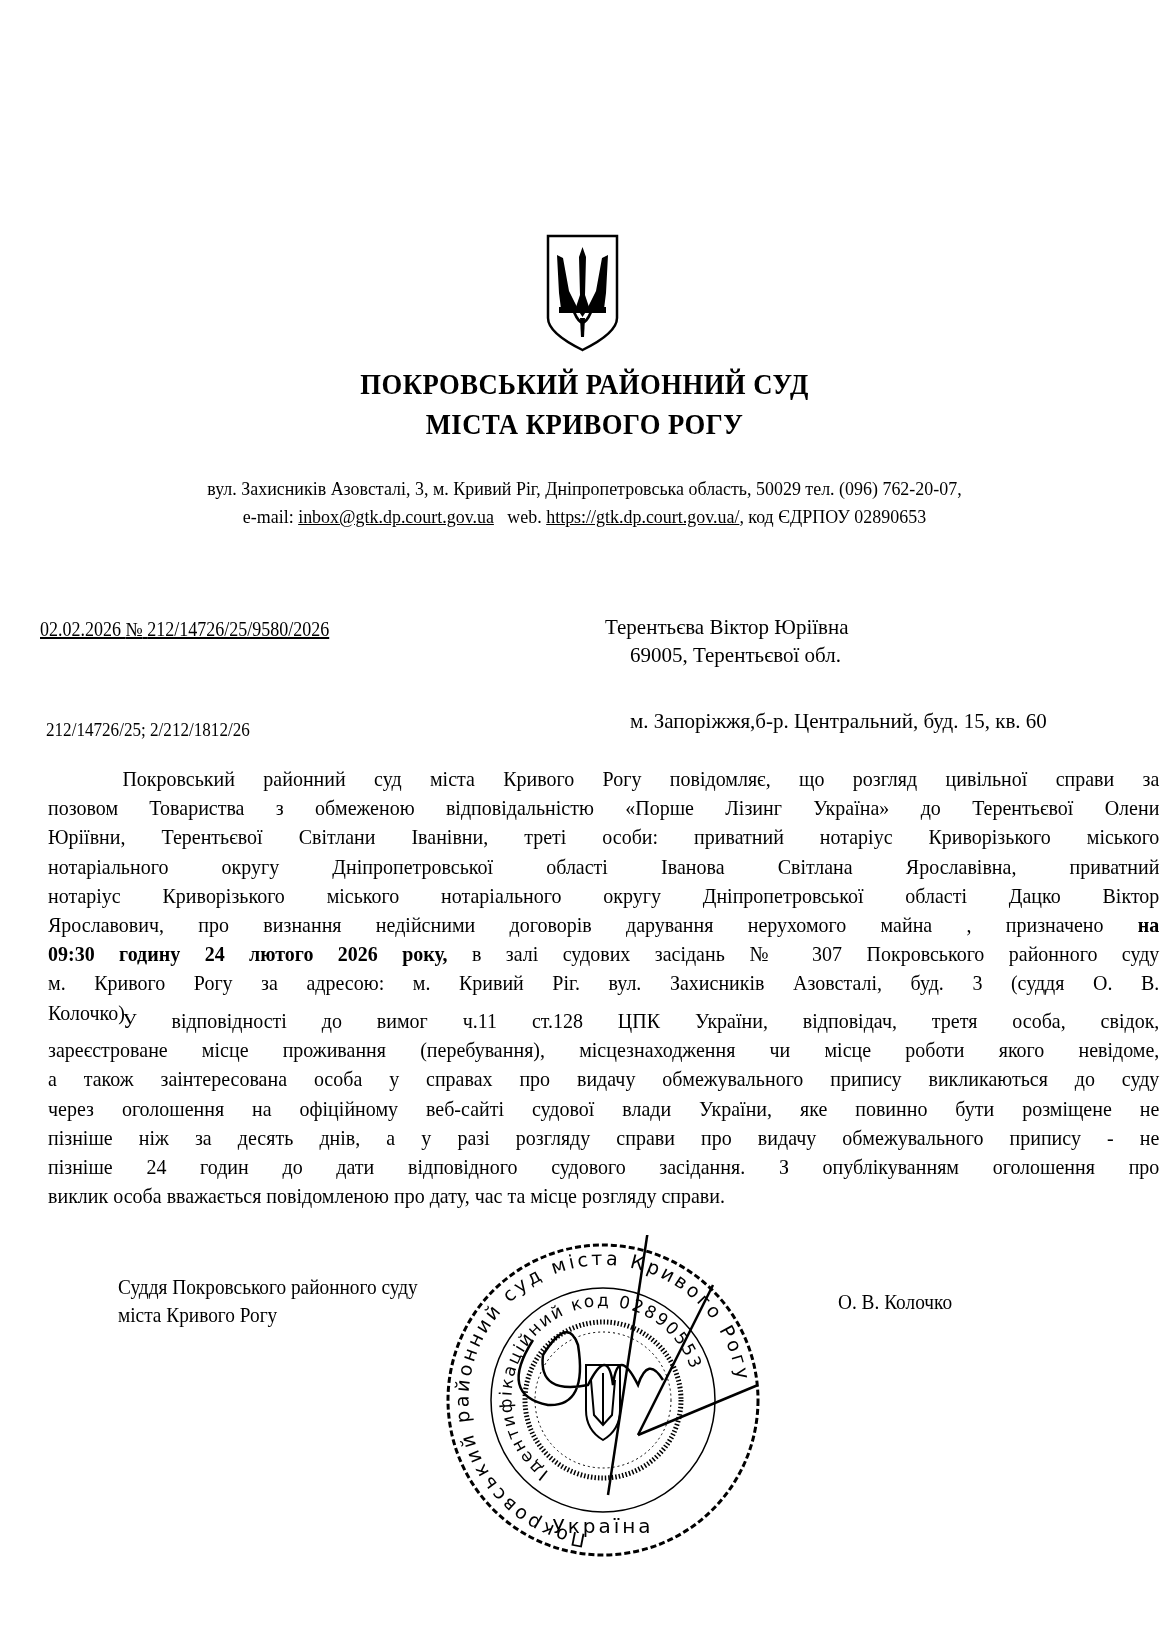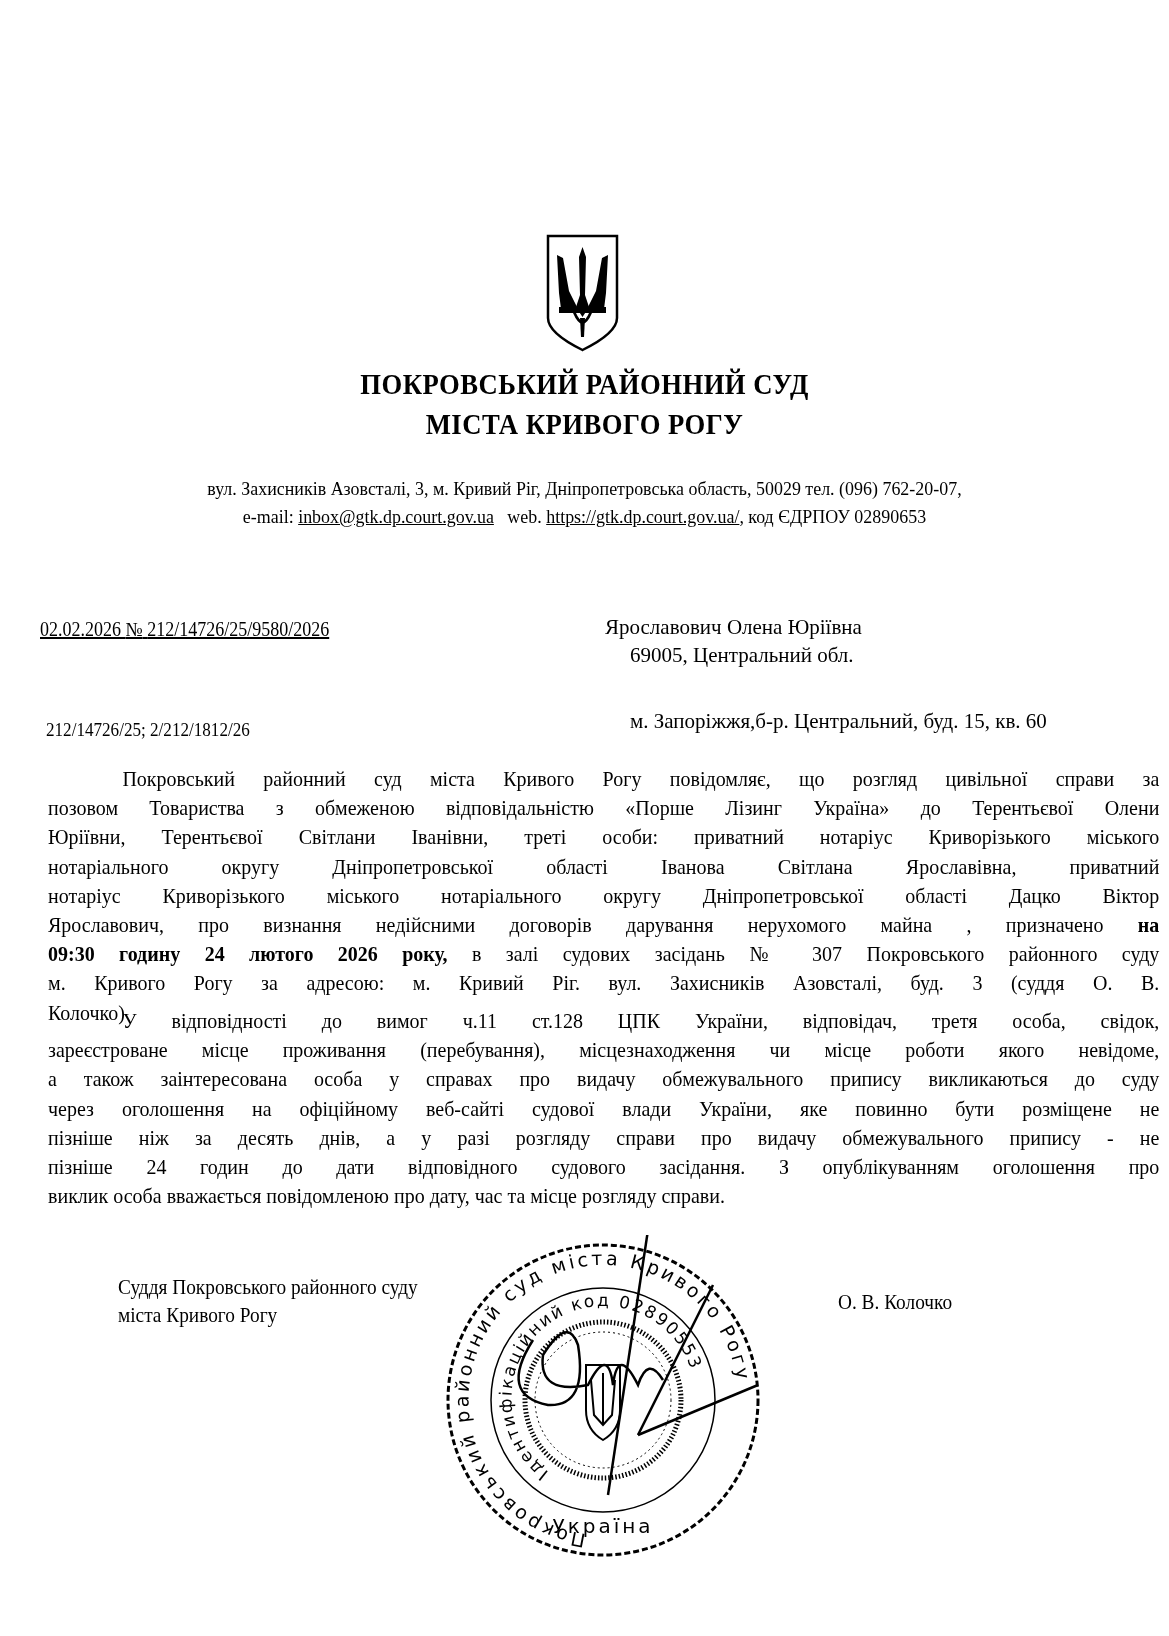--- a/index.html
+++ b/index.html
@@ -60,22 +60,22 @@
   &nbsp;&nbsp;<span>web.</span>
   <a>https://gtk.dp.court.gov.ua/</a><span>, код ЄДРПОУ 02890653</span>
 </div>
 
 <div class="abs outno">
   <span>02.02.2026</span>
   <span>№</span>
   <span>212/14726/25/9580/2026</span>
 </div>
 
-<div class="abs recipient r1">Ярославович Олена Юріївна</div>
-<div class="abs recipient r2">69005,  Центральний обл.</div>
+<div class="abs recipient r1">Терентьєва Віктор Юріївна</div>
+<div class="abs recipient r2">69005,  Терентьєвої обл.</div>
 <div class="abs recipient r3">м. Запоріжжя,б-р. Центральний, буд. 15, кв. 60</div>
 
 <div class="abs caseref">212/14726/25; 2/212/1812/26</div>
 
 <div class="abs para p1">
   <span class="line indent">Покровський районний суд міста Кривого Рогу  повідомляє, що розгляд цивільної справи за</span>
   <span class="line">позовом Товариства з обмеженою відповідальністю «Порше Лізинг Україна» до Терентьєвої Олени</span>
   <span class="line">Юріївни, Терентьєвої Світлани Іванівни, треті особи: приватний нотаріус Криворізького міського</span>
   <span class="line">нотаріального округу Дніпропетровської області Іванова Світлана Ярославівна, приватний</span>
   <span class="line">нотаріус Криворізького міського нотаріального округу Дніпропетровської області Дацко Віктор</span>

